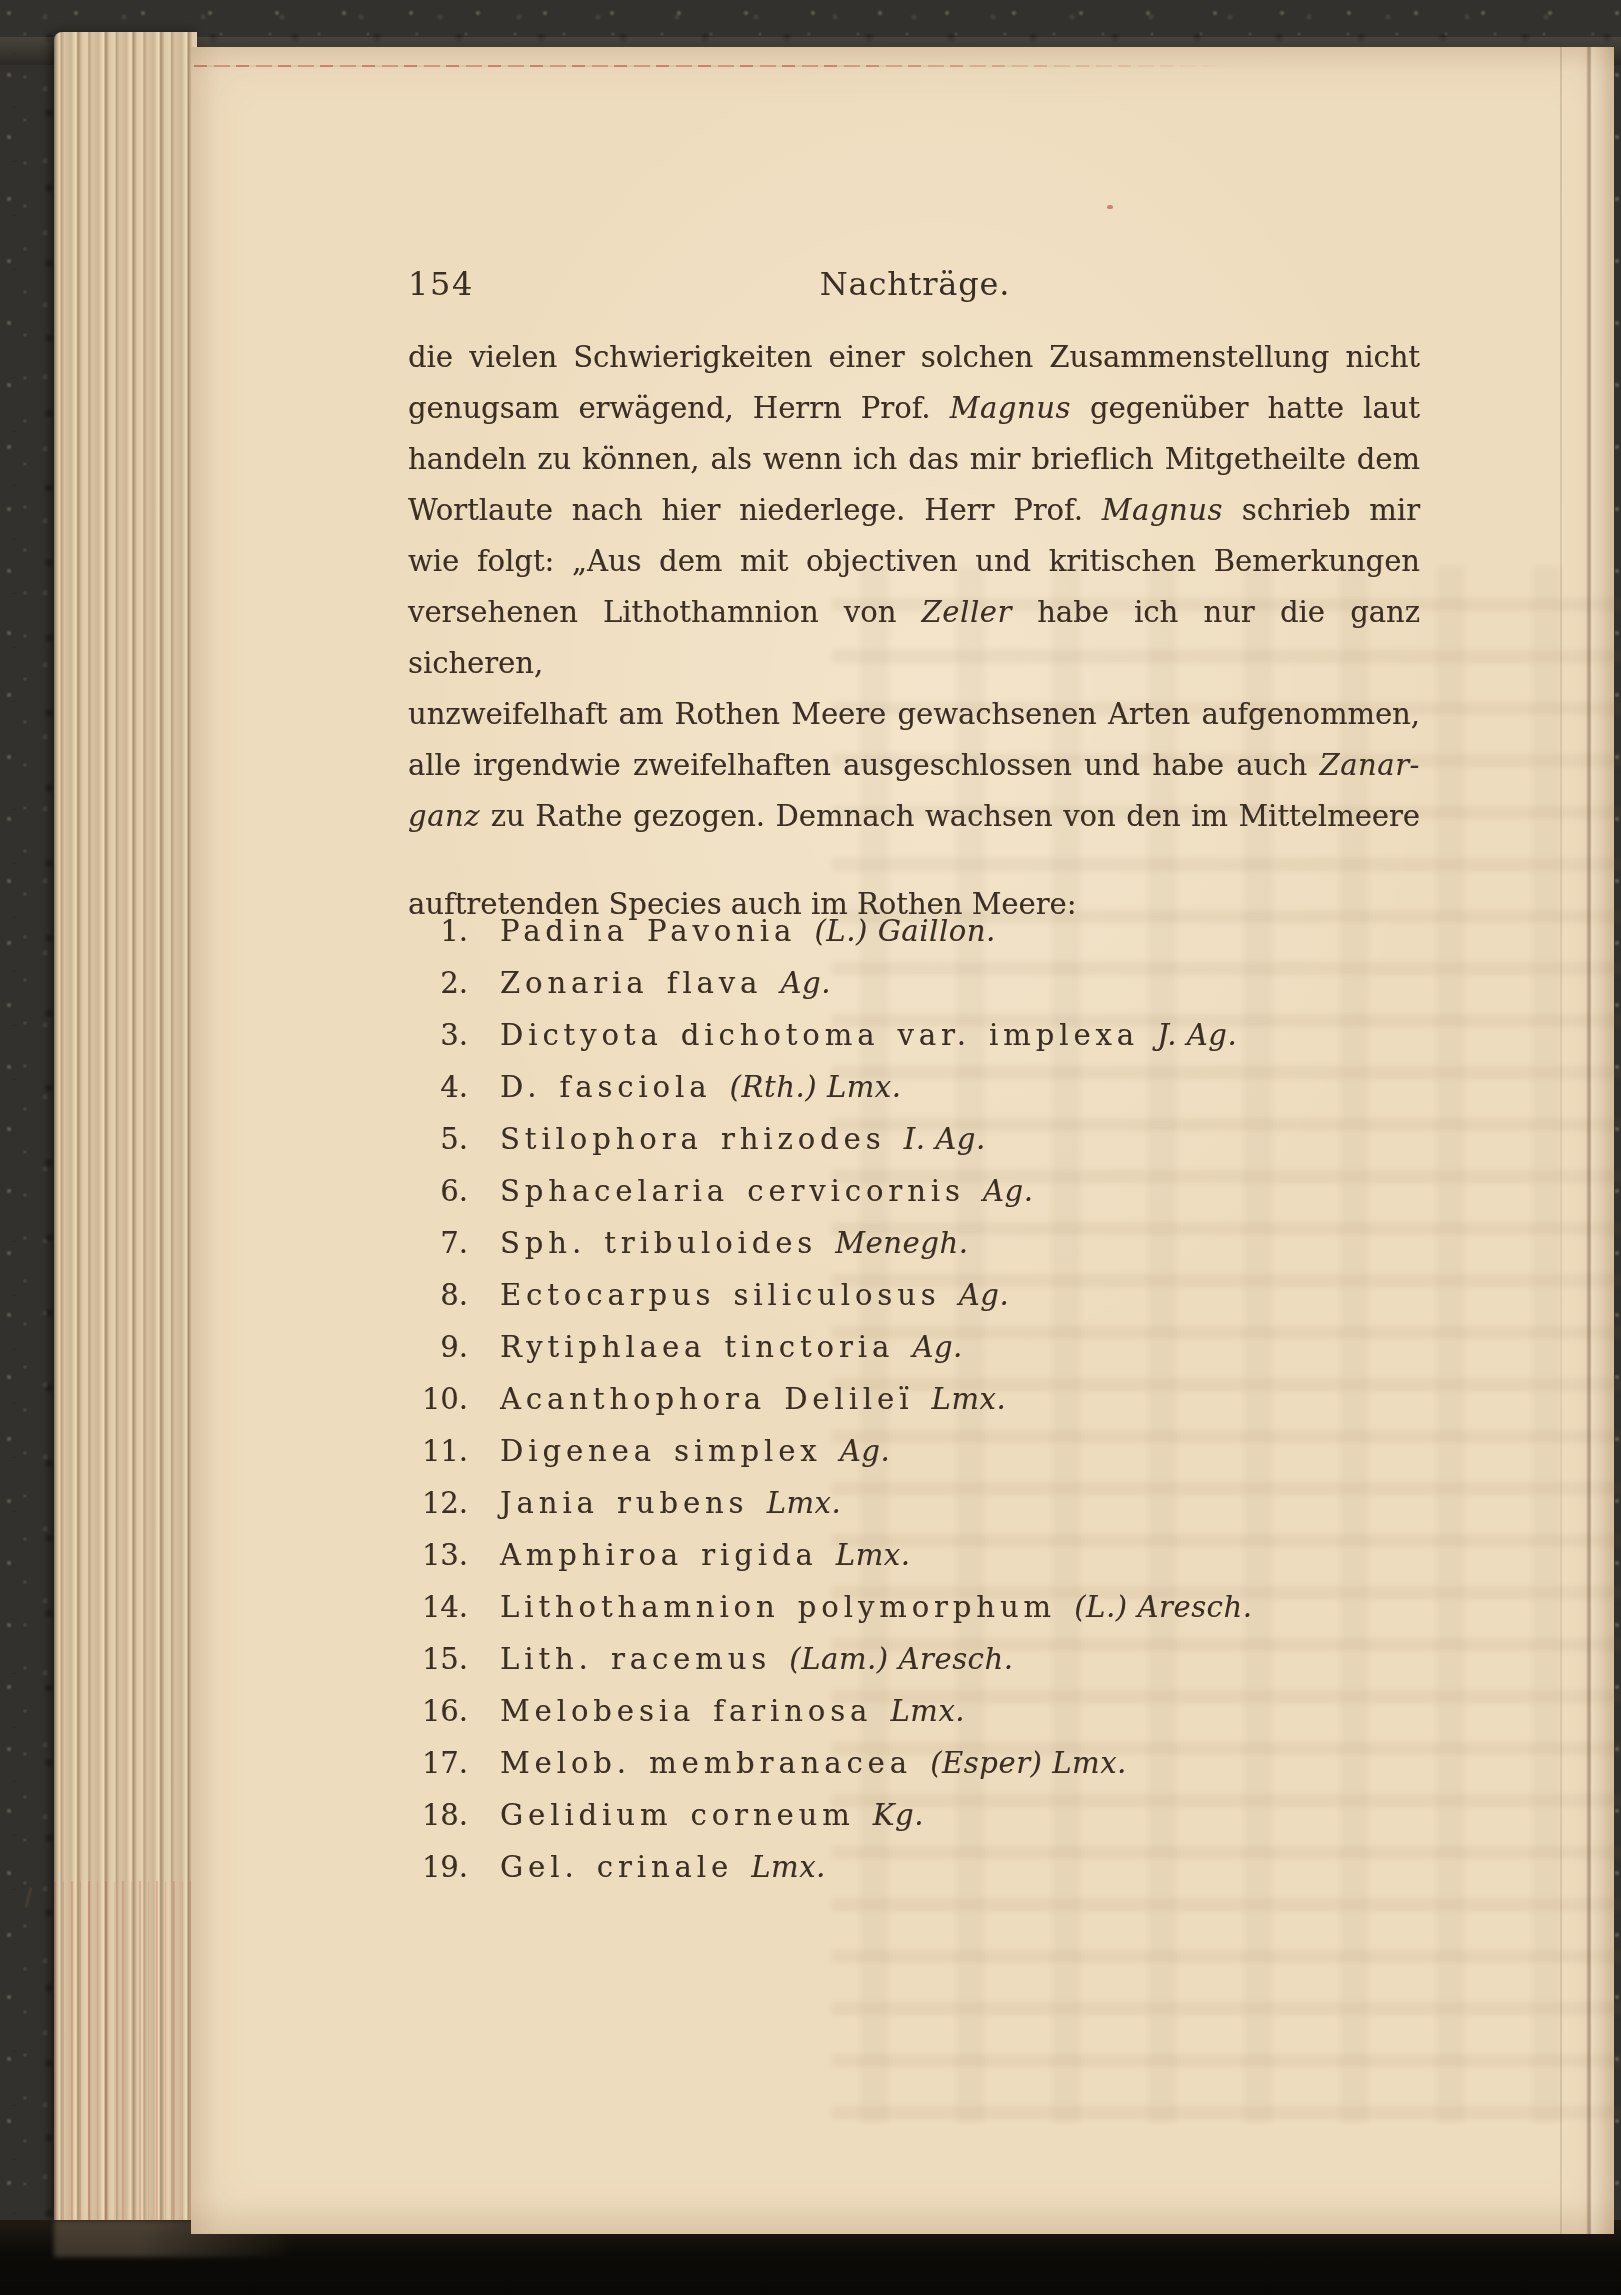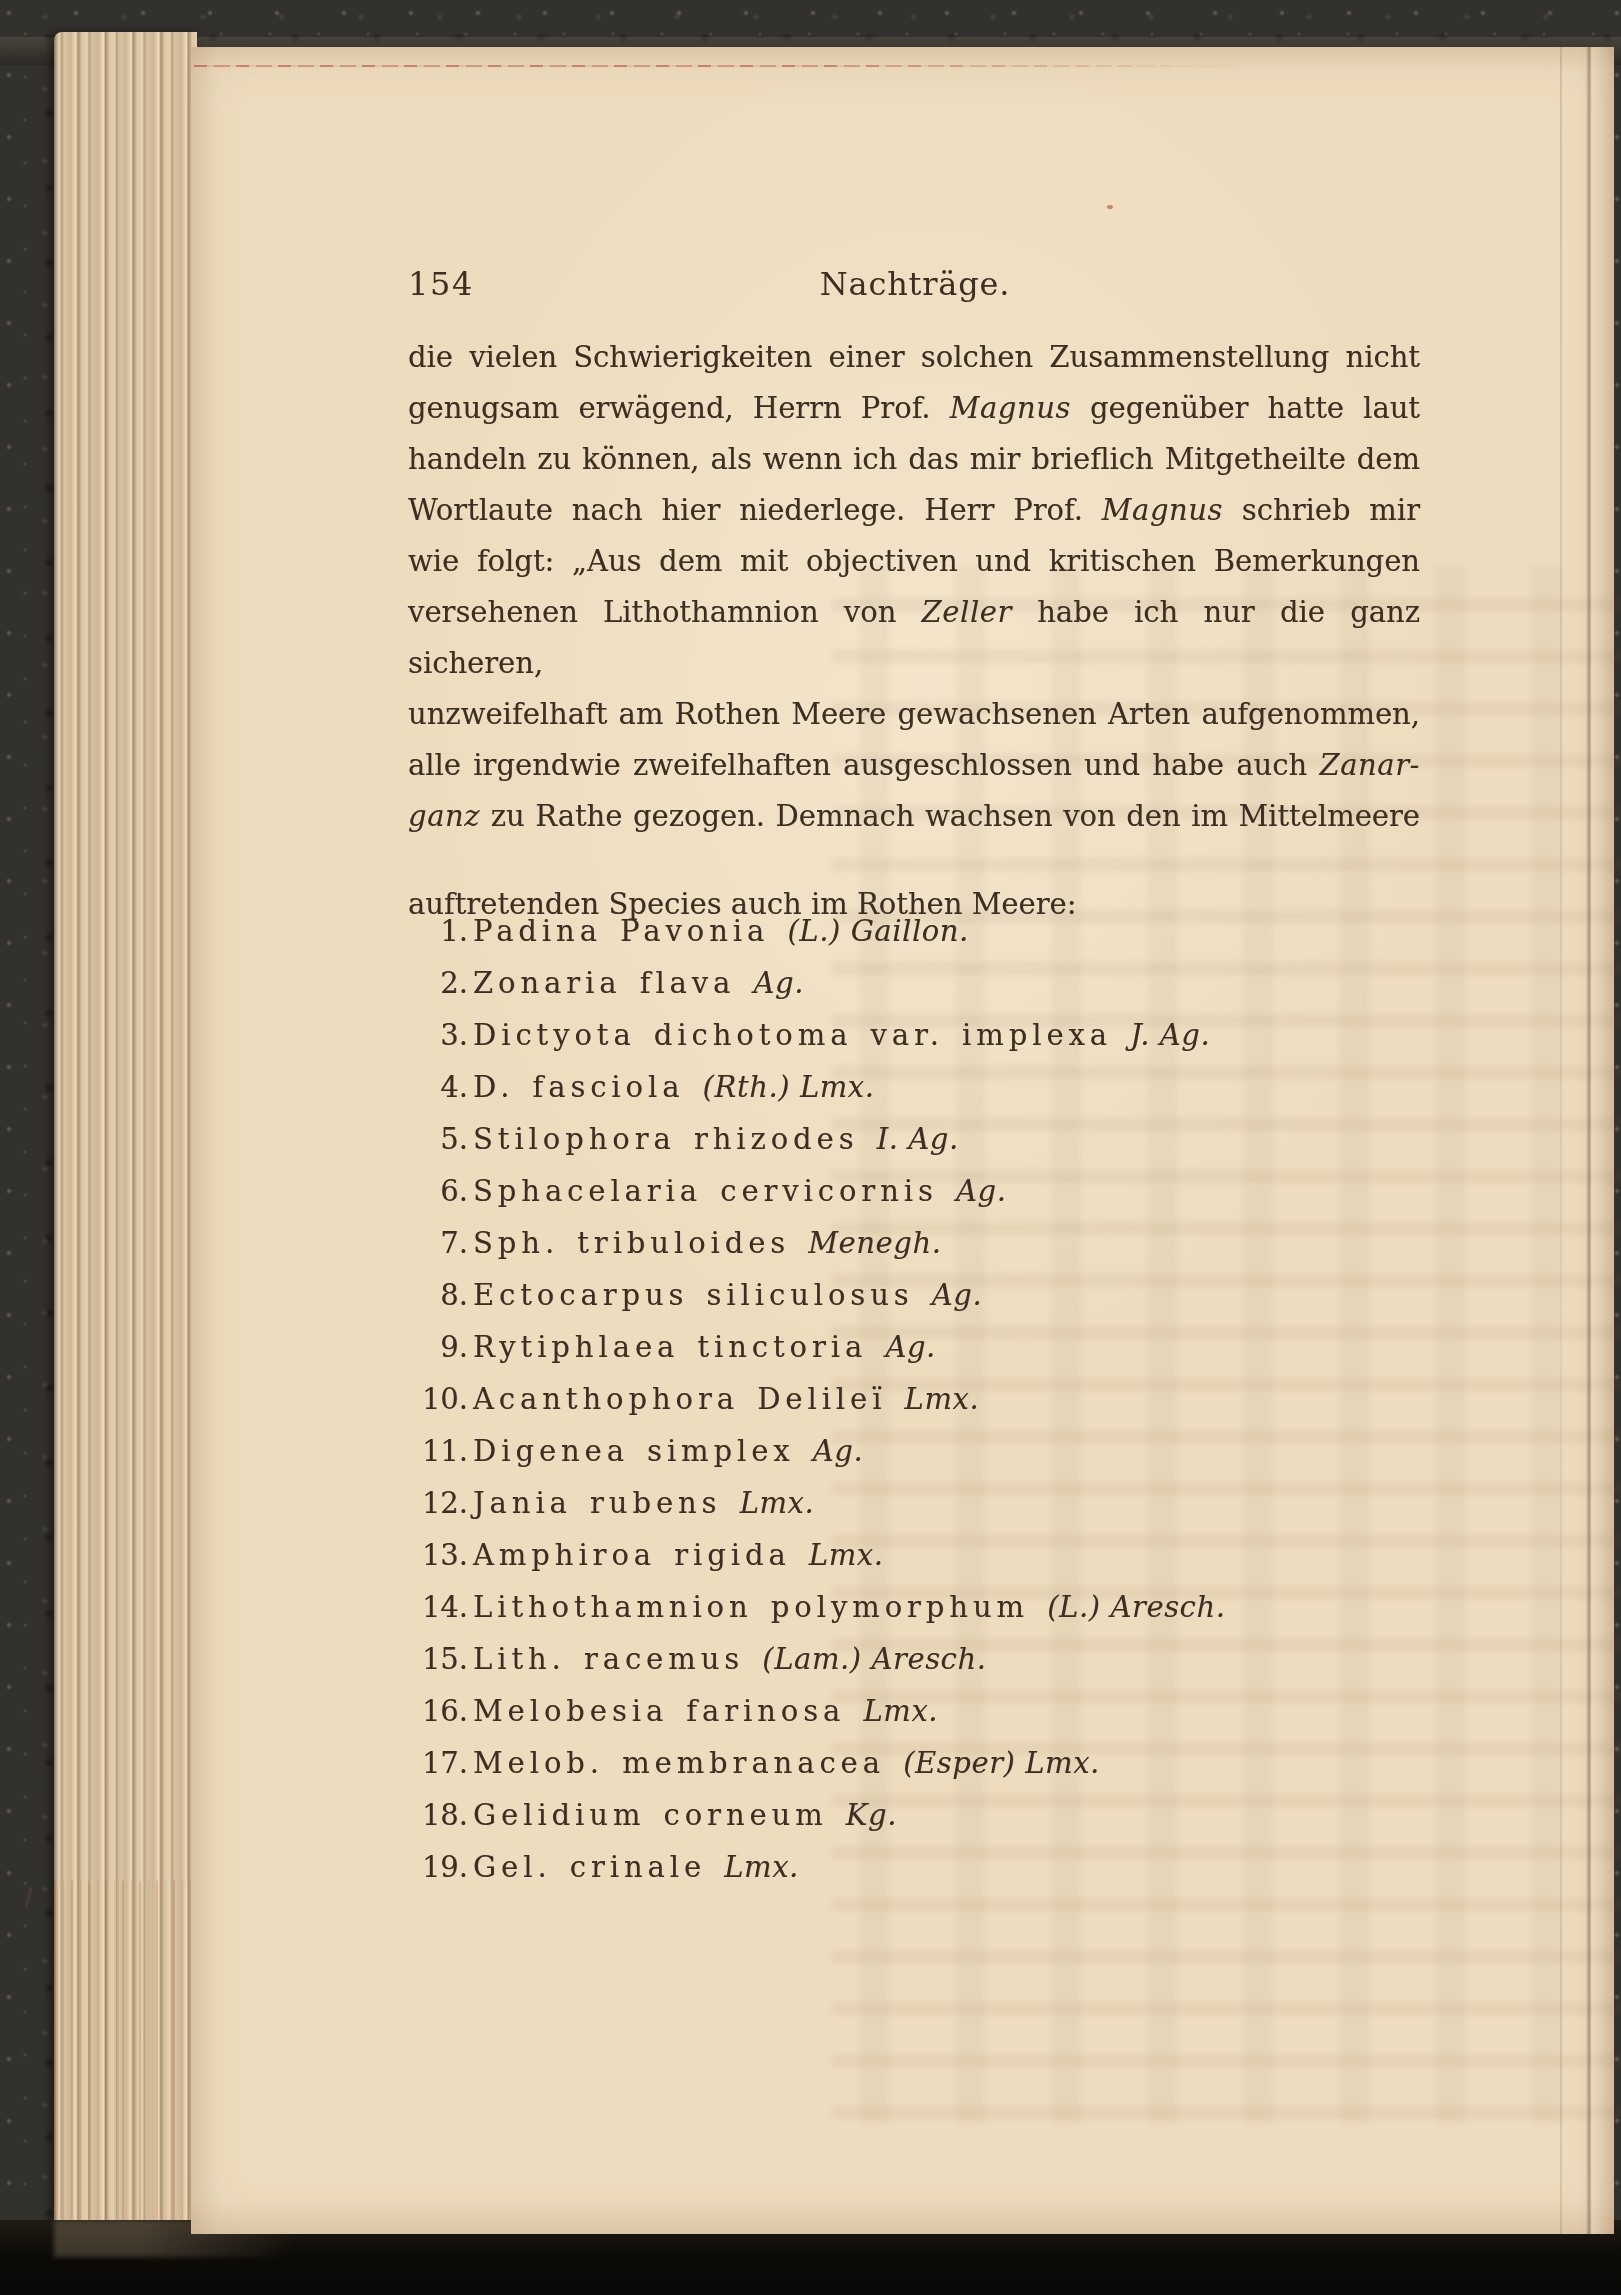--- a/index.html
+++ b/index.html
@@ -122,21 +122,21 @@
   .pline { text-align: justify; text-align-last: justify; white-space: normal; }
   .pline.last { text-align-last: left; margin-top: 37px; }
 
   .species-list {
     position: absolute; left: 217px; top: 858px; width: 1030px;
     font-size: 29px; line-height: 52px;
     text-shadow: 0.3px 0.3px 0.5px rgba(59,46,34,0.35);
   }
   .item { display: flex; align-items: flex-start; }
   .item .num { flex: none; width: 60px; text-align: right; }
-  .item .content { margin-left: 5px; }
+  .item .content { margin-left: 32px; }
   .sp { letter-spacing: 0.17em; word-spacing: 0.14em; }
   .it { font-style: italic; letter-spacing: 0.02em; }
 
   
   .speck-a { position: absolute; left: 916px; top: 158px; width: 5.7px; height: 4px;
     background: rgba(167,60,44,0.55); border-radius: 50%; filter: blur(0.4px); }
   .speck-b { position: absolute; left: 27px; top: 1887px; width: 3.2px; height: 21px;
     background: rgba(90,70,50,0.5); transform: rotate(14deg); border-radius: 1.6px; }
 </style>
 </head>

